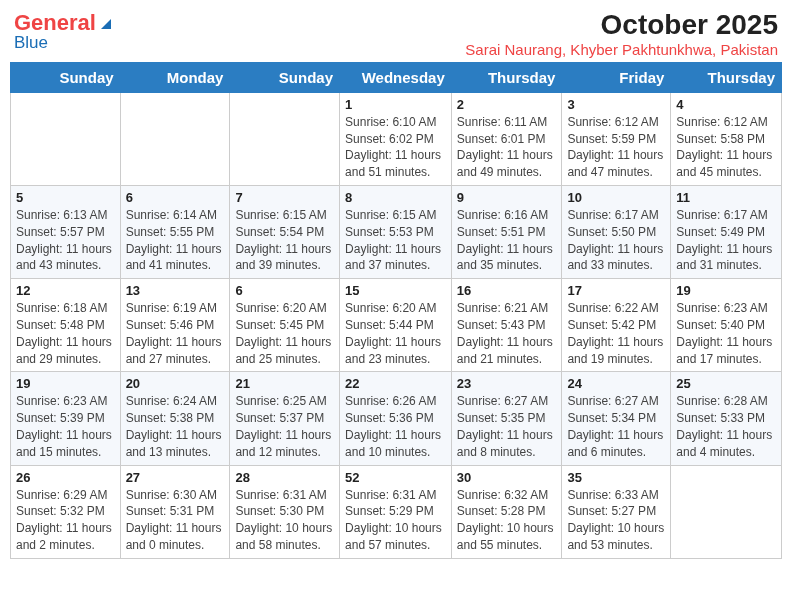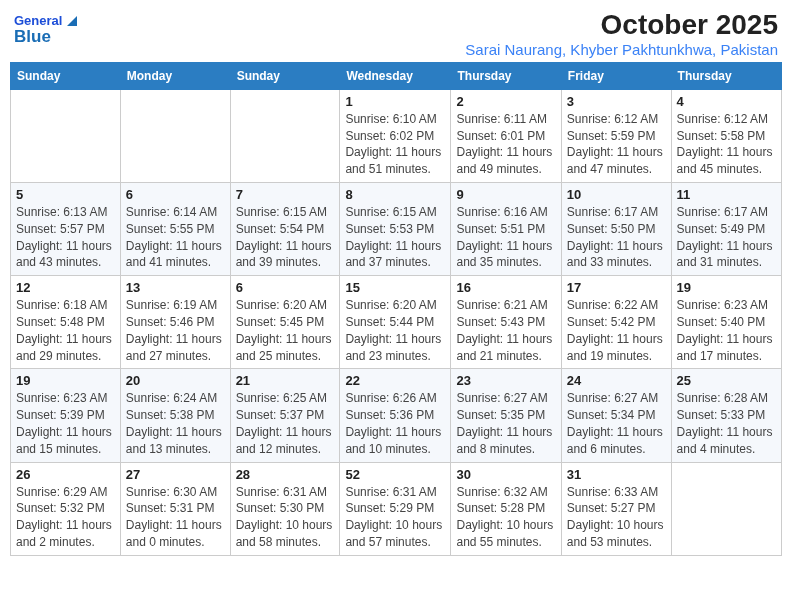--- a/index.html
+++ b/index.html
@@ -21,33 +21,33 @@
       text-align: right;
     }
     .month-title {
       font-size: 28px;
       font-weight: bold;
       color: #222;
       line-height: 1.1;
     }
     .location-title {
       font-size: 15px;
-      color: #3b82f6;
+      color: #ef4444;
     }
     .calendar {
       width: 100%;
       border-collapse: collapse;
       margin-top: 4px;
     }
     .calendar th {
       background-color: #2b7dc2;
       color: #fff;
-      font-size: 12px;
+      font-size: 15px;
       font-weight: bold;
-      text-align: left;
+      text-align: right;
       padding: 6px 6px;
       border: 1px solid #2b7dc2;
     }
     .calendar td {
       border: 1px solid #ccc;
       vertical-align: top;
       padding: 4px 5px;
       width: 113px;
       min-height: 80px;
       font-size: 10.5px;
@@ -85,26 +85,26 @@
       align-items: center;
     }
   </style>
 </head>
 <body>
 
 <div class="header">
   <div class="logo-wrapper">
     <div class="logo-text">
       <div class="logo-row">
-        <span style="font-size:13px;font-weight:bold;color:#1d4ed8;">General</span>
+        <span style="font-size:22px;font-weight:bold;color:#ef4444;">General</span>
         <svg width="18" height="18" viewBox="0 0 18 18" style="margin-left:1px;margin-top:2px;">
           <polygon points="4,14 14,14 14,4" fill="#1a6db5"></polygon>
         </svg>
       </div>
-      <span style="font-size:17px;font-weight:bold;color:#1a6db5;margin-top:-3px;">Blue</span>
+      <span style="font-size:17px;font-weight:normal;color:#1a6db5;margin-top:-3px;">Blue</span>
     </div>
   </div>
   <div class="title-block">
     <div class="month-title">October 2025</div>
     <div class="location-title">Sarai Naurang, Khyber Pakhtunkhwa, Pakistan</div>
   </div>
 </div>
 
 <table class="calendar">
   <thead>
@@ -245,19 +245,19 @@
         </td>
         <td>
           <span class="day-number">52</span>
           <div class="day-info">Sunrise: 6:31 AM<br>Sunset: 5:29 PM<br>Daylight: 10 hours<br>and 57 minutes.</div>
         </td>
         <td>
           <span class="day-number">30</span>
           <div class="day-info">Sunrise: 6:32 AM<br>Sunset: 5:28 PM<br>Daylight: 10 hours<br>and 55 minutes.</div>
         </td>
         <td>
-          <span class="day-number">31</span>
+          <span class="day-number">35</span>
           <div class="day-info">Sunrise: 6:33 AM<br>Sunset: 5:27 PM<br>Daylight: 10 hours<br>and 53 minutes.</div>
         </td>
         <td class="empty-cell"></td>
       </tr>
     </tbody>
 </table>
 
 </body></html>

